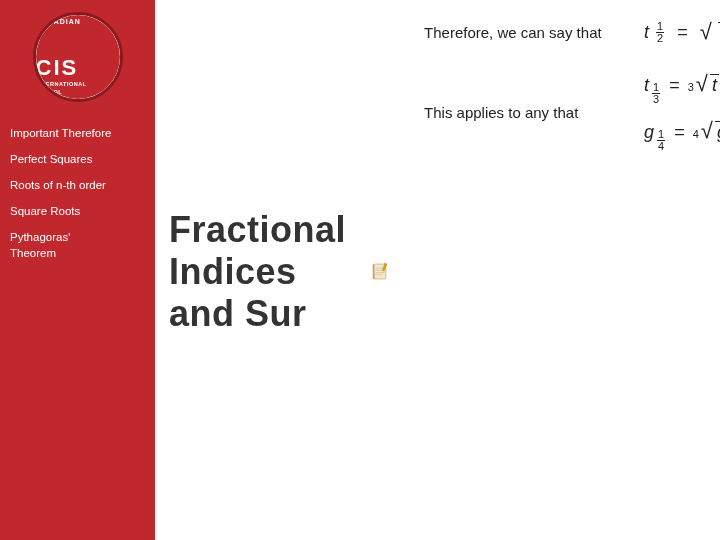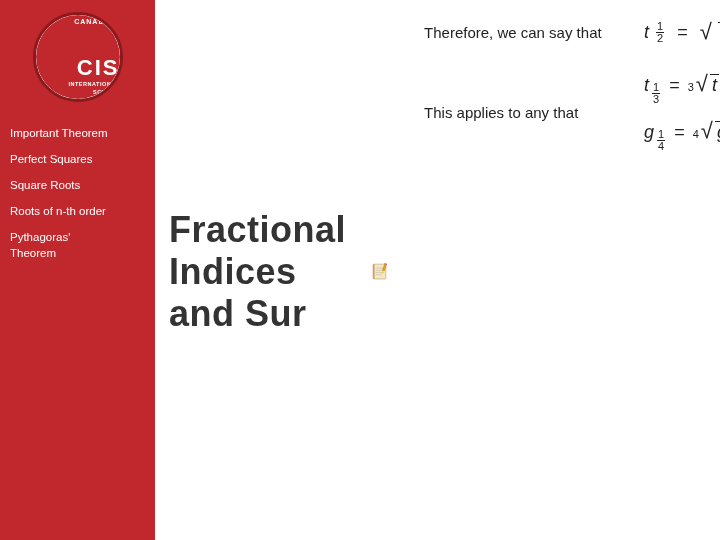--- a/index.html
+++ b/index.html
@@ -37,21 +37,21 @@
     
     .logo-circle {
       width: 90px;
       height: 90px;
       border-radius: 50%;
       background: #fff;
       border: 3px solid #8b1a1e;
       display: flex;
       flex-direction: column;
       justify-content: center;
-      align-items: flex-end;
+      align-items: flex-start;
       overflow: hidden;
       position: relative;
     }
 
     .logo-inner-red {
       position: absolute;
       top: 0; left: 0; right: 0; bottom: 0;
       border-radius: 50%;
       background: #c0282e;
     }
@@ -198,24 +198,24 @@
     <div class="logo-circle">
       <div class="logo-inner-red"></div>
       <span class="logo-text-can">CANADIAN</span>
       <span class="maple">🍁</span>
       <span class="logo-cis">CIS</span>
       <span class="logo-text-intl">INTERNATIONAL</span>
       <span class="logo-text-intl">SCHOOL</span>
     </div>
   </div>
   <nav class="sidebar-nav">
-    <div class="nav-item">Important Theorem</div>
+    <div class="nav-item">Important Therefore</div>
     <div class="nav-item">Perfect Squares</div>
+    <div class="nav-item">Roots of n-th order</div>
     <div class="nav-item">Square Roots</div>
-    <div class="nav-item">Roots of n-th order</div>
     <div class="nav-item">Pythagoras'<br>Theorem</div>
   </nav>
 </div>
 
 <div id="main">
 
   <div id="header">
     <span id="page-title-text">Fractional Indices and Sur</span>
 
     <svg class="notebook-svg" viewBox="0 0 44 44" xmlns="http://www.w3.org/2000/svg">

